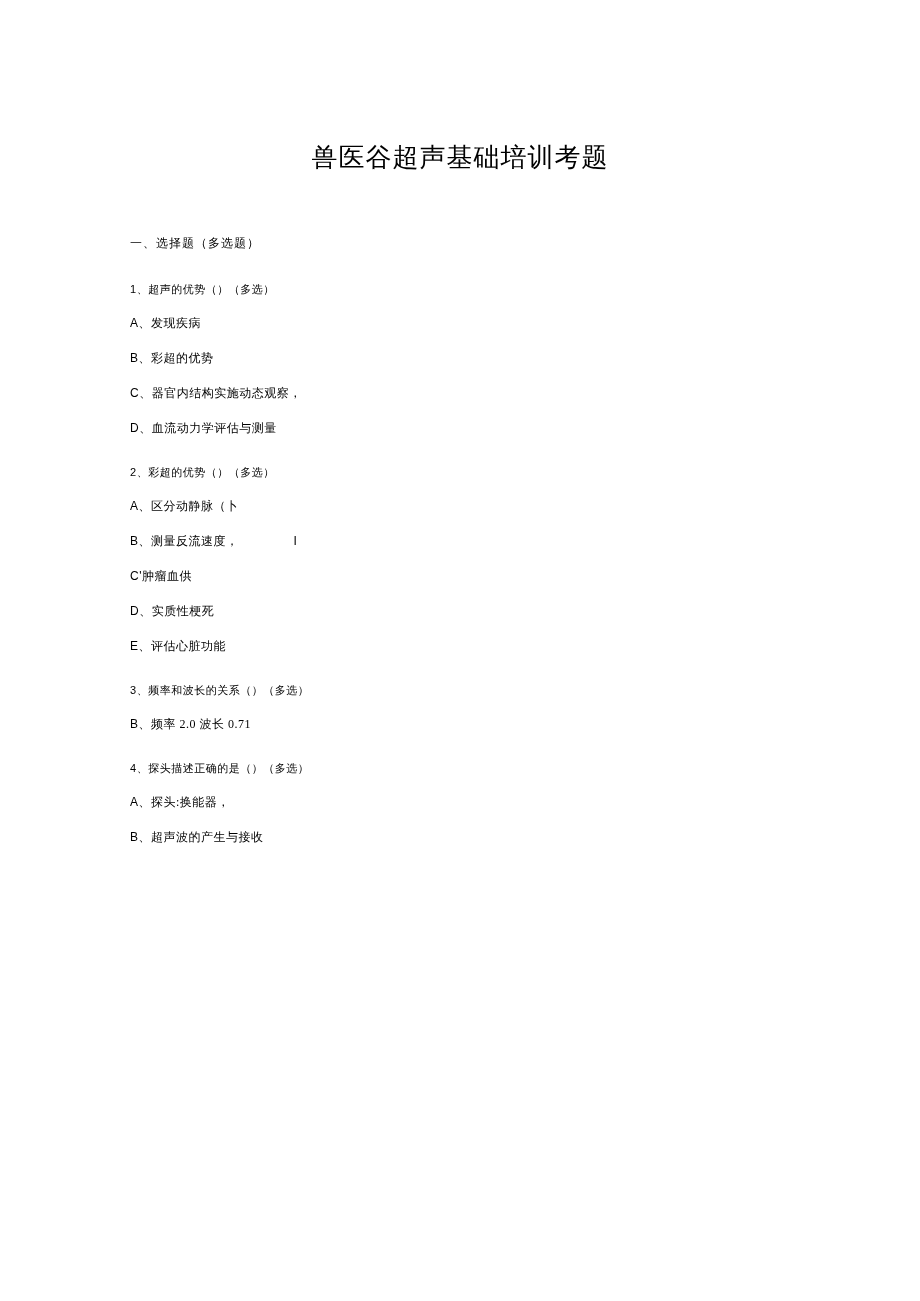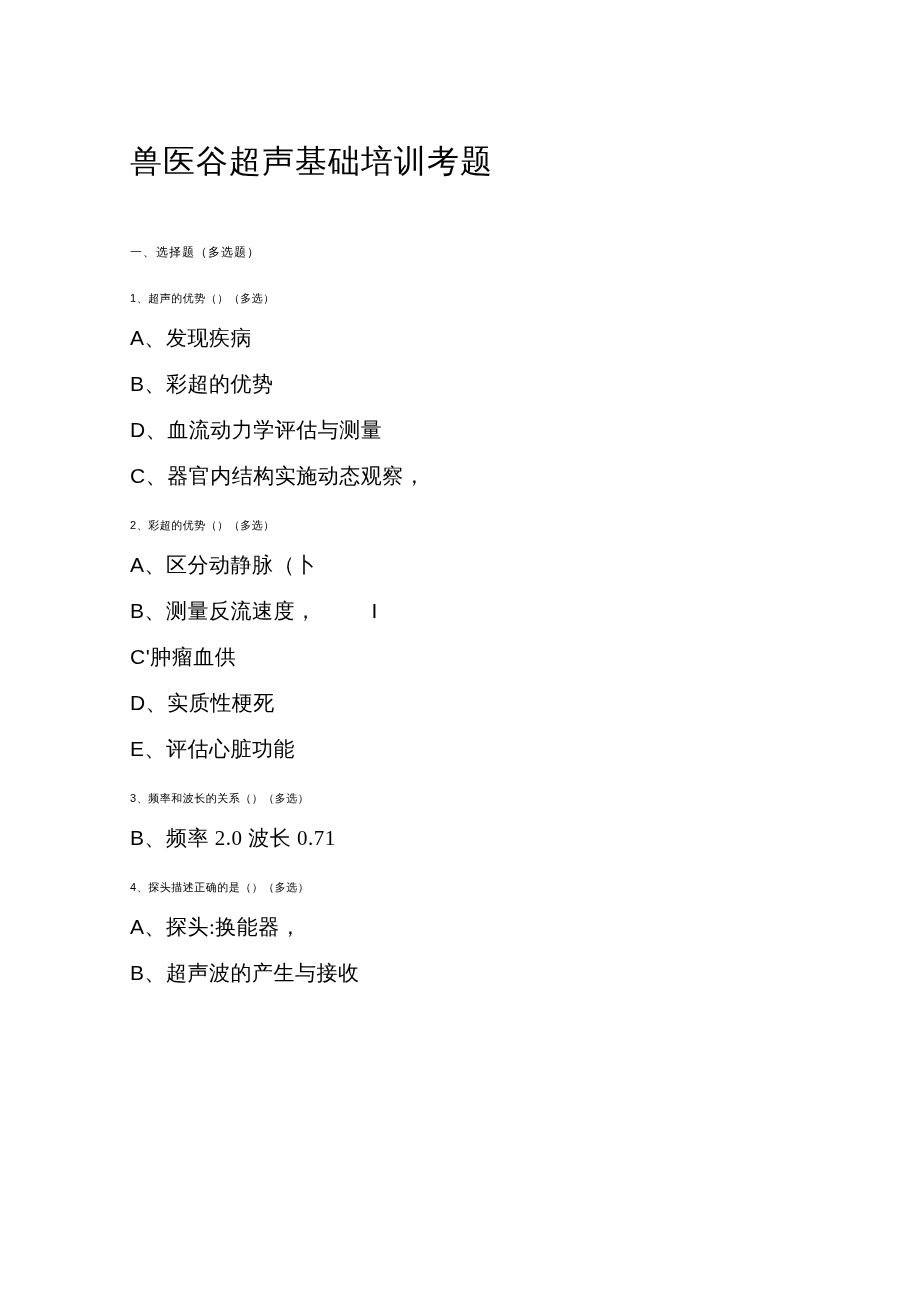--- a/index.html
+++ b/index.html
@@ -9,40 +9,41 @@
     color: #000000;
   }
   .page {
     width: 920px;
     height: 1301px;
     box-sizing: border-box;
     padding: 140px 130px 0 130px;
     position: relative;
   }
   .title {
-    font-size: 32px;
+    text-align: center;
+    font-size: 26px;
     font-weight: 400;
     margin-bottom: 60px;
     letter-spacing: 1px;
   }
   .section-heading {
     font-size: 12px;
     margin-bottom: 30px;
     letter-spacing: 1px;
   }
   .question {
     margin-bottom: 28px;
   }
   .q-text {
     font-size: 11px;
     margin-bottom: 18px;
     letter-spacing: 0.5px;
   }
   .option {
-    font-size: 21px;
+    font-size: 12px;
     margin-bottom: 18px;
     letter-spacing: 0.5px;
   }
   .latin {
     font-family: Arial, Helvetica, sans-serif;
   }
   .red {
     color: #c00000;
   }
   .pipe {
@@ -63,24 +64,24 @@
     <div class="q-text">
       <span class="latin">1</span><span>、超声的优势（）（多选）</span>
     </div>
     <div class="option">
       <span class="latin">A</span><span>、</span><span>发现疾病</span>
     </div>
     <div class="option">
       <span class="latin">B</span><span>、</span><span>彩超的优势</span>
     </div>
     <div class="option">
-      <span class="latin">D</span><span>、</span><span>血流动力学评估与测量</span>
+      <span class="latin">C</span><span>、</span><span>器官内结构实施动态观察，</span>
     </div>
     <div class="option">
-      <span class="latin">C</span><span>、</span><span>器官内结构实施动态观察，</span>
+      <span class="latin">D</span><span>、</span><span>血流动力学评估与测量</span>
     </div>
   </div>
 
   <div class="question">
     <div class="q-text">
       <span class="latin">2</span><span>、彩超的优势（）（多选）</span>
     </div>
     <div class="option">
       <span class="latin">A</span><span>、</span><span>区分动静脉（卜</span>
     </div>

